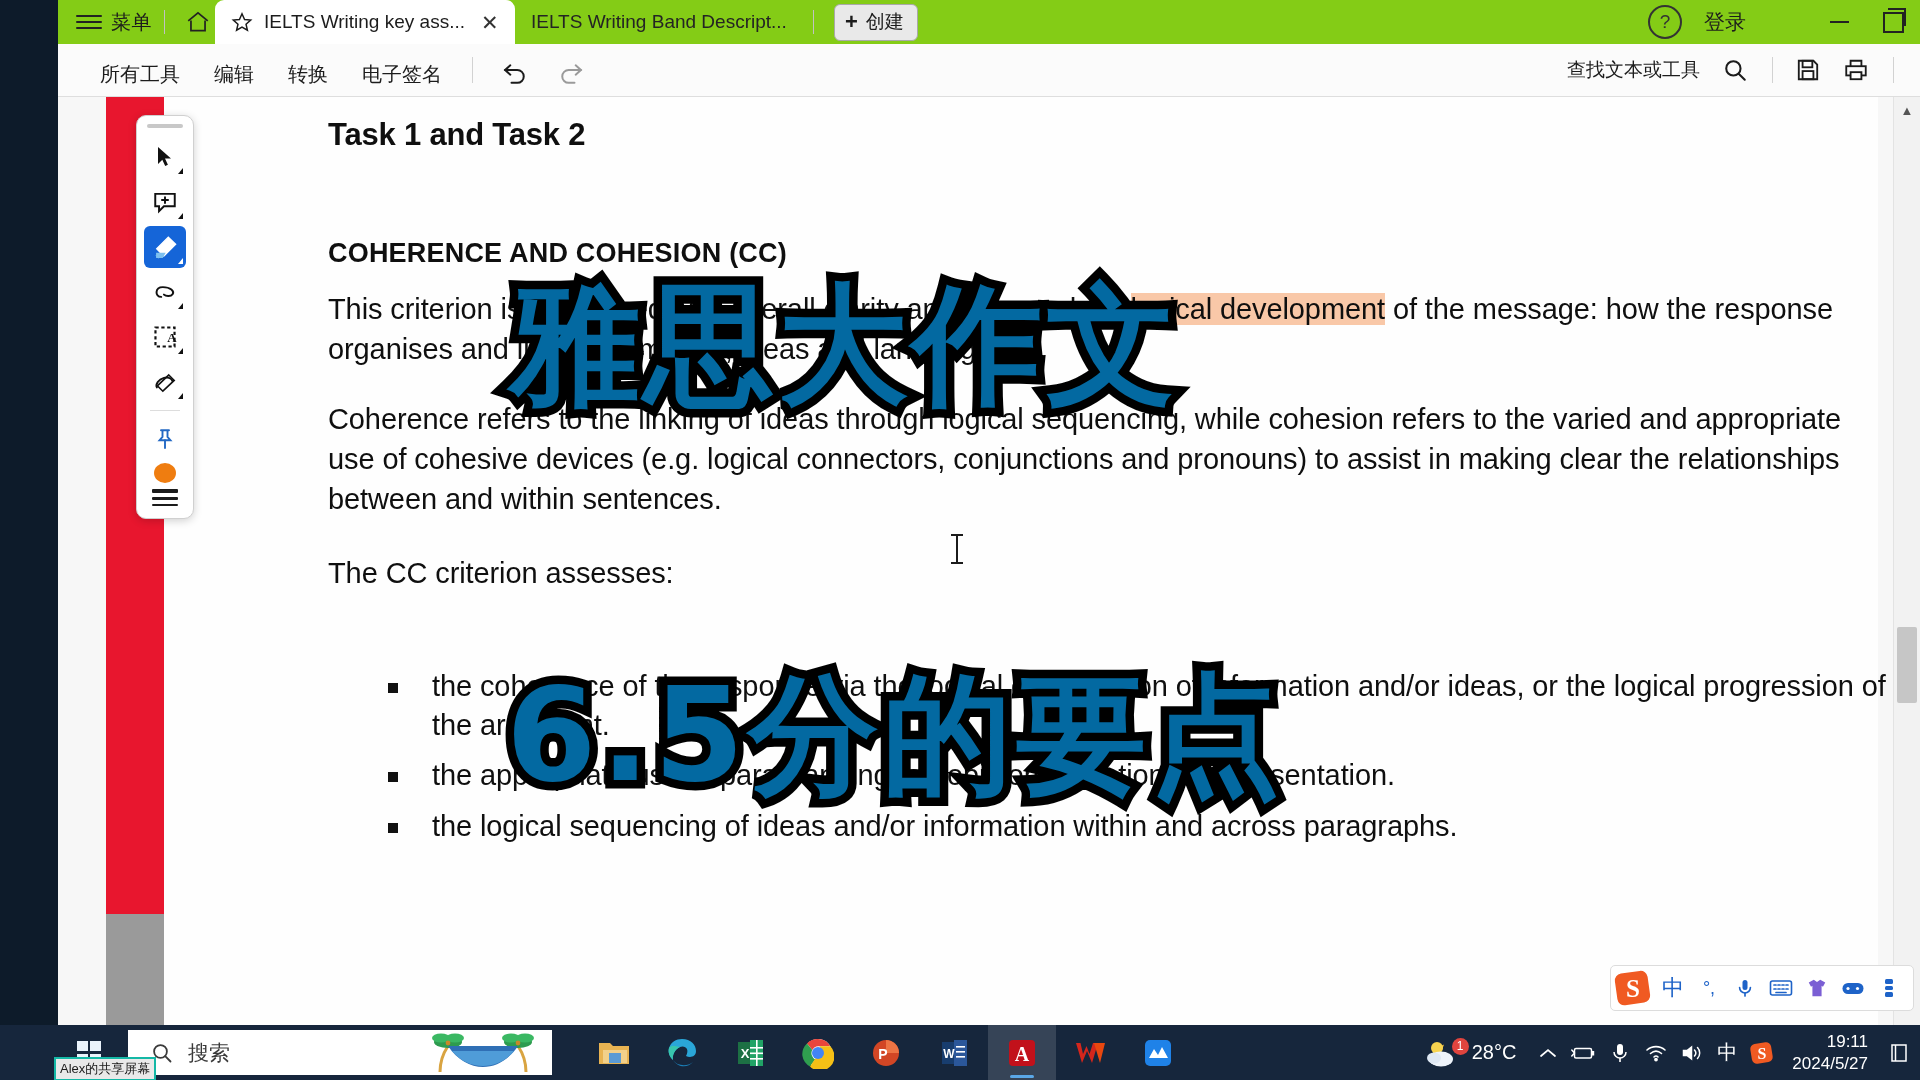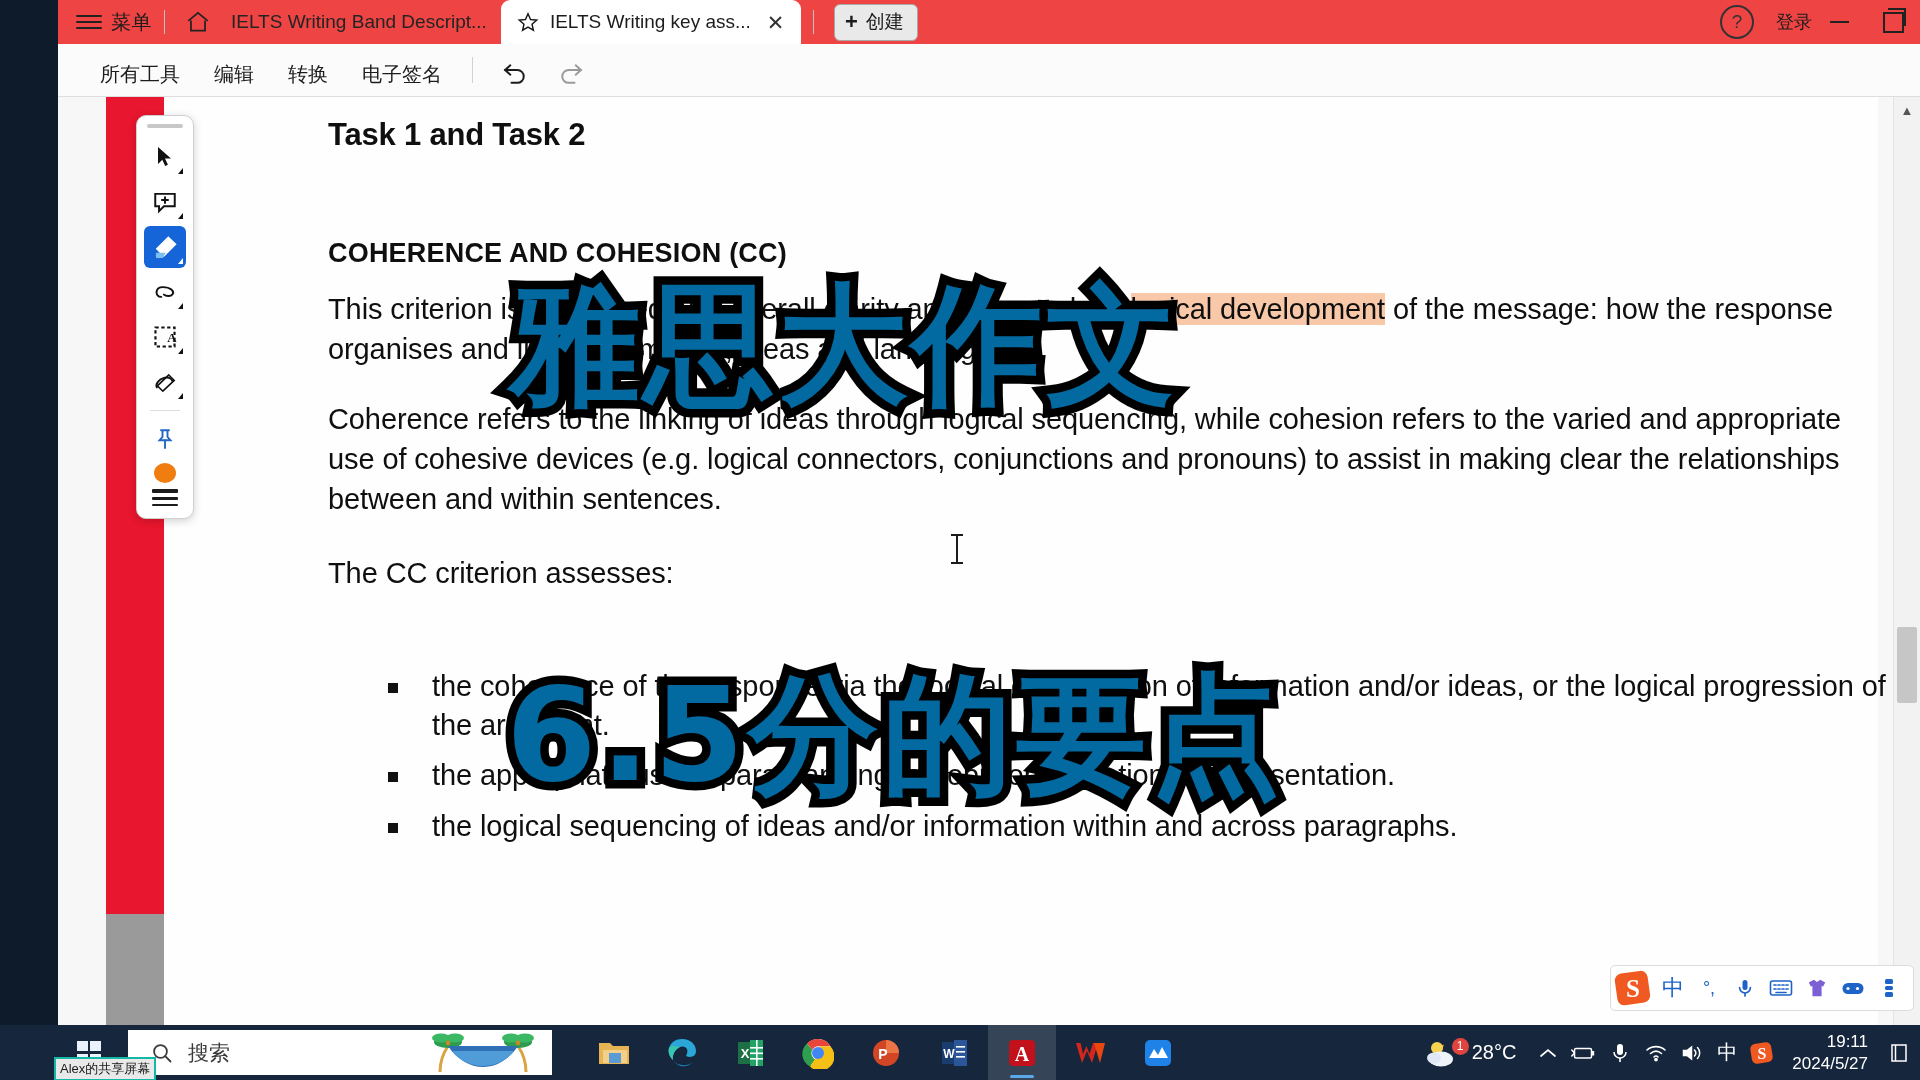--- a/index.html
+++ b/index.html
@@ -11,39 +11,39 @@
   }
   #root{position:relative;width:1920px;height:1080px;}
 
   
   .desktop-left{position:absolute;left:0;top:0;width:58px;height:1025px;background:#0d1b2a;}
 
   
   .app-window{position:absolute;left:58px;top:0;width:1862px;height:1025px;background:#fff;}
 
   
-  .titlebar{position:relative;height:44px;background:#ef4444;}
+  .titlebar{position:relative;height:44px;background:#84cc16;}
   .tb-left{position:absolute;left:0;top:0;height:44px;display:flex;align-items:center;}
   .hamburger{width:26px;margin-left:18px;display:flex;flex-direction:column;justify-content:space-between;height:15px;}
   .hamburger i{display:block;height:2.4px;background:#222;border-radius:1px;}
   .menu-label{font-size:20px;color:#1c1c1c;margin-left:9px;letter-spacing:.5px;}
   .tb-sep{width:1px;height:24px;background:#c2c2c2;margin:0 12px;}
   .home-btn{width:34px;height:34px;display:flex;align-items:center;justify-content:center;margin-left:4px;}
   .tab{height:44px;display:flex;align-items:center;padding:0 14px 0 16px;font-size:19px;color:#1c1c1c;position:relative;}
   .tab.active{background:#fff;border-radius:9px 9px 0 0;min-width:270px;}
   .tab .star{margin-right:11px;display:flex;}
   .tab .tab-x{margin-left:16px;font-size:21px;color:#333;line-height:1;}
   .tab.inactive{color:#242424;}
   .create-btn{display:flex;align-items:center;gap:8px;border:1px solid #a9a9a9;border-radius:6px;
      padding:4px 13px 5px 10px;font-size:19px;color:#1c1c1c;background:#e9e9e9;margin-left:8px;}
   .create-btn .plus{font-size:22px;font-weight:700;line-height:1;}
   .tb-right{position:absolute;right:0;top:0;height:44px;display:flex;align-items:center;}
   .help-ic{width:30px;height:30px;border:2px solid #333;border-radius:50%;display:flex;align-items:center;
      justify-content:center;font-size:19px;color:#333;margin-right:22px;}
-  .login{font-size:18px;color:#1c1c1c;}
+  .login{font-size:21px;color:#1c1c1c;margin-right:66px;}
   .wc{width:54px;height:44px;display:flex;align-items:center;justify-content:center;}
   .wc .min{width:19px;height:2px;background:#222;}
   .wc .rst{width:17px;height:17px;border:2px solid #222;position:relative;}
   .wc .rst:after{content:"";position:absolute;left:3px;top:-6px;width:16px;height:16px;border:2px solid #222;border-bottom:none;border-left:none;}
 
   
   .toolbar{position:relative;height:52px;background:#fbfbfb;border-bottom:1px solid #dedede;display:flex;align-items:center;}
   .tool-txt{font-size:20px;color:#1c1c1c;margin-left:34px;margin-top:8px;}
   .tool-txt:first-child{margin-left:42px;}
   .tdiv{width:1px;height:26px;background:#d2d2d2;margin-left:30px;}
@@ -150,31 +150,31 @@
             <i></i>
           </div>
         <div class="menu-label">菜单</div>
         <div class="tb-sep"></div>
         <div class="home-btn">
           <svg width="26" height="26" viewBox="0 0 24 24" fill="none" stroke="#222" stroke-width="1.6">
             <path d="M3 11 L12 3.5 L21 11"></path>
               <path d="M5.5 10.5 V20 H18.5 V10.5"></path>
           </svg>
         </div>
-        <div class="tab inactive">
-          <span>IELTS Writing Band Descript...</span>
-        </div>
         <div class="tab active">
           <span class="star">
             <svg width="22" height="22" viewBox="0 0 24 24" fill="none" stroke="#1b1b1b" stroke-width="1.6">
               <polygon points="12,3 14.8,9.3 21.5,9.9 16.4,14.4 17.9,21 12,17.5 6.1,21 7.6,14.4 2.5,9.9 9.2,9.3"></polygon>
             </svg>
           </span>
           <span>IELTS Writing key ass...</span>
           <span class="tab-x">✕</span>
+        </div>
+        <div class="tab inactive">
+          <span>IELTS Writing Band Descript...</span>
         </div>
         <div class="tb-sep"></div>
         <div class="create-btn">
           <span class="plus">+</span>
           <span>创建</span>
         </div>
       </div>
       <div class="tb-right">
         <div class="help-ic">?</div>
         <div class="login">登录</div>
@@ -197,20 +197,45 @@
         <svg width="28" height="28" viewBox="0 0 24 24" fill="none" stroke="#1b1b1b" stroke-width="1.7" stroke-linecap="round">
           <path d="M8 8 L3.5 12 L8 16"></path>
             <path d="M3.5 12 H14 a5.5 5.5 0 0 1 0 11 H9"></path>
         </svg>
       </div>
       <div class="icn">
         <svg width="28" height="28" viewBox="0 0 24 24" fill="none" stroke="#9a9a9a" stroke-width="1.7" stroke-linecap="round">
           <path d="M16 8 L20.5 12 L16 16"></path>
             <path d="M20.5 12 H10 a5.5 5.5 0 0 0 0 11 H15"></path>
         </svg>
+      </div>
+      <div class="tb2-right">
+        <div class="find-lbl">查找文本或工具</div>
+        <div class="icn">
+          <svg width="26" height="26" viewBox="0 0 24 24" fill="none" stroke="#1b1b1b" stroke-width="1.9">
+            <circle cx="10.5" cy="10.5" r="6.6"></circle>
+              <path d="M15.4 15.4 L21 21" stroke-linecap="round"></path>
+          </svg>
+        </div>
+        <div class="tdiv"></div>
+        <div class="icn">
+          <svg width="26" height="26" viewBox="0 0 24 24" fill="none" stroke="#1b1b1b" stroke-width="1.7">
+            <path d="M3.5 3.5 H17 L20.5 7 V20.5 H3.5 Z"></path>
+              <rect x="7" y="3.5" width="9" height="6"></rect>
+            <rect x="7" y="13" width="10" height="7.5"></rect>
+          </svg>
+        </div>
+        <div class="icn">
+          <svg width="26" height="26" viewBox="0 0 24 24" fill="none" stroke="#1b1b1b" stroke-width="1.7">
+            <path d="M7 8.5 V3.5 H17 V8.5"></path>
+              <rect x="3" y="8.5" width="18" height="8.5"></rect>
+            <rect x="7" y="14" width="10" height="6.5" fill="#fff"></rect>
+          </svg>
+        </div>
+        <div class="tdiv" style="margin-right:26px;"></div>
       </div>
     </div>
 
     <div class="body-area">
 
       <div class="red-strip"></div>
       <div class="grey-strip"></div>
 
       <div class="page">
         <div class="doc">

